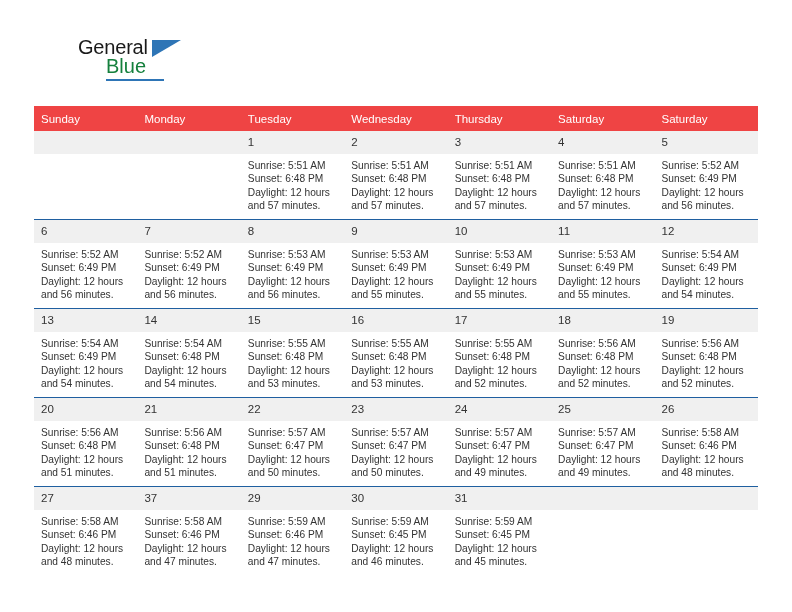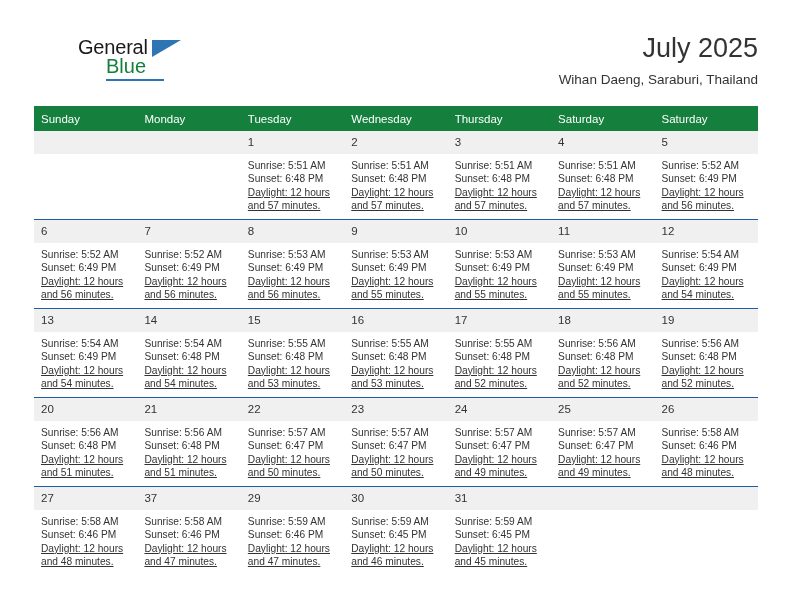--- a/index.html
+++ b/index.html
@@ -98,21 +98,21 @@
     left: 34px;
     top: 106px;
     width: 724px;
   }
   table.cal {
     border-collapse: collapse;
     width: 724px;
     table-layout: fixed;
   }
   table.cal th {
-    background: #15803d;
+    background: #ef4444;
     color: #ffffff;
     font-size: 11.5px;
     font-weight: normal;
     text-align: left;
     padding: 4px 0 4px 7px;
     height: 17px;
     border: none;
   }
   table.cal td {
     vertical-align: top;
@@ -140,41 +140,36 @@
     padding: 5px 7px 0 7px;
     font-size: 10.2px;
     line-height: 13.4px;
     color: #333333;
   }
   .info div {
     white-space: nowrap;
   }
   .info .dl {
     white-space: normal;
-    text-decoration: underline;
   }
 </style>
 </head>
 <body>
 
 <div class="page">
 
   <div class="header">
 
     <div class="brand">
       <span class="brand-general">General</span>
       <span class="brand-tri"></span>
       <span class="brand-blue">Blue</span>
       <span class="brand-underline"></span>
     </div>
 
-    <div class="title-block">
-      <div class="cal-title">July 2025</div>
-      <div class="cal-subtitle">Wihan Daeng, Saraburi, Thailand</div>
-    </div>
 
   </div>
 
   <div class="calendar">
     <table class="cal">
       <thead>
         <tr id="weekday-row">
             <th>Sunday</th>
             <th>Monday</th>
             <th>Tuesday</th>

